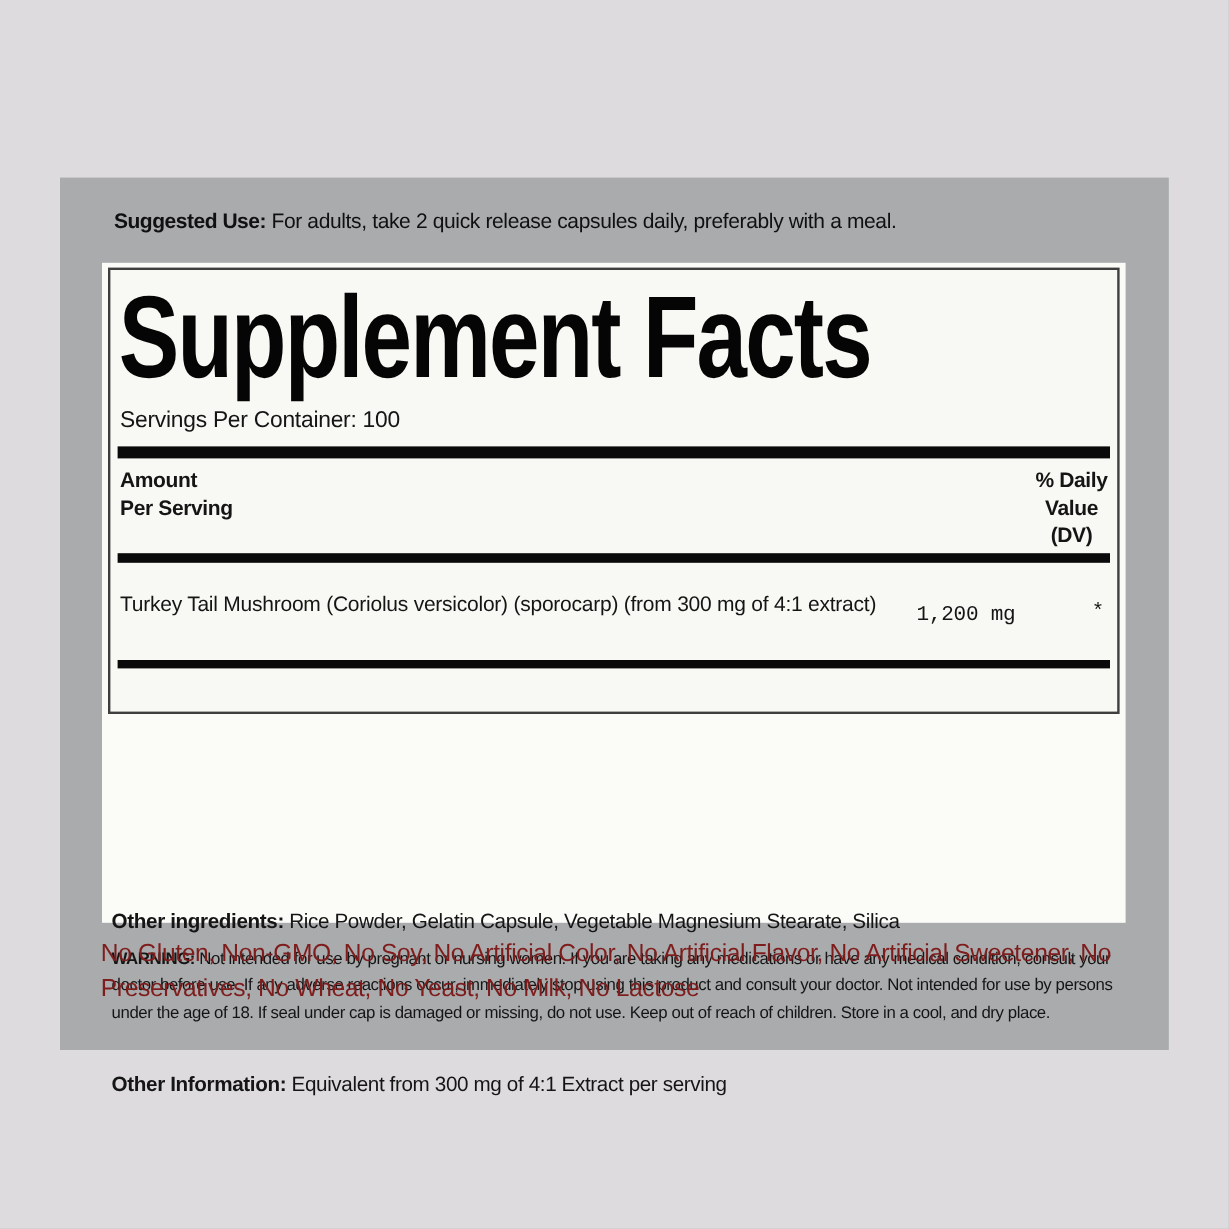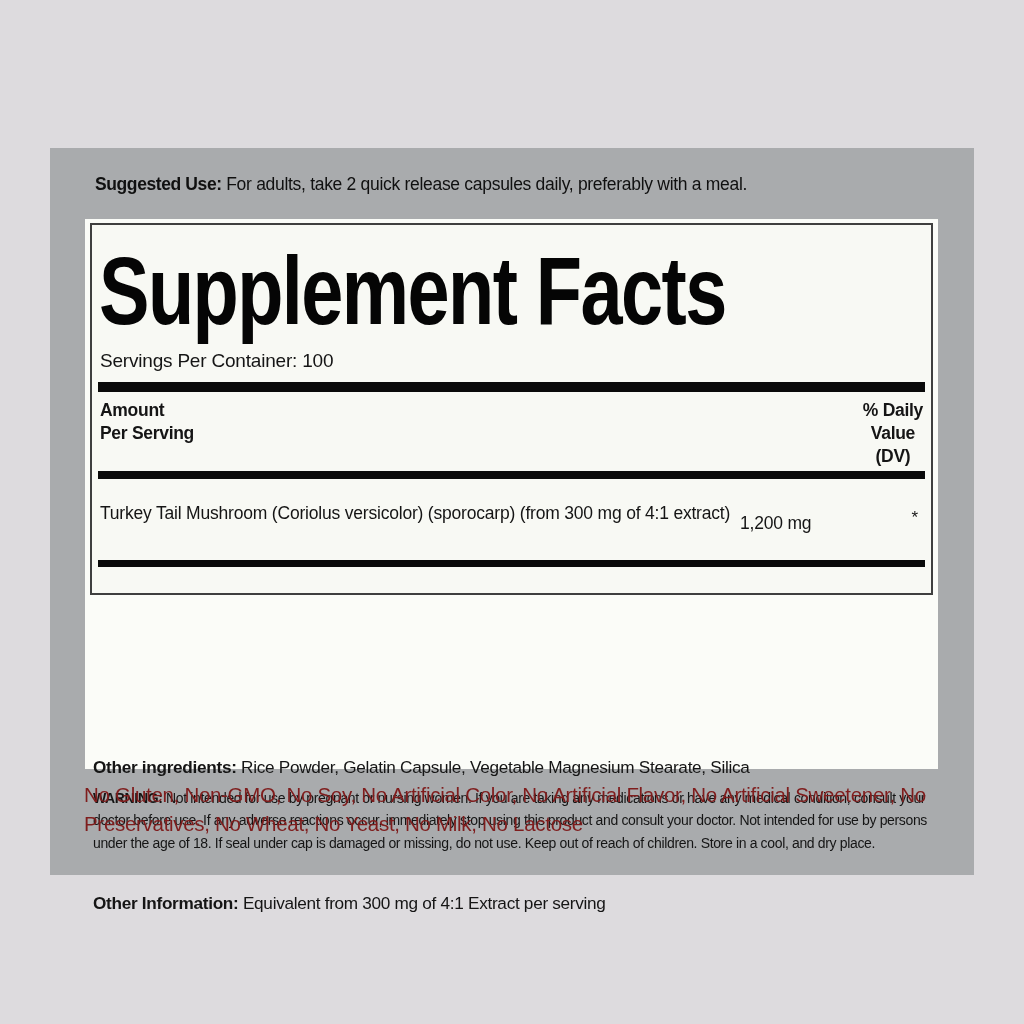--- a/index.html
+++ b/index.html
@@ -19,21 +19,21 @@
     font-size:17.5px;letter-spacing:-0.3px;color:#101010;
   }
   .suggested-use b{letter-spacing:-0.4px;}
   .card{
     position:absolute;left:35px;top:71px;width:853px;height:550px;
     background:#fbfcf8;
   }
   .facts-box{
     position:absolute;left:5px;top:4px;width:843px;height:372px;
     box-sizing:border-box;border:2px solid #3f3f3f;background:#f8f9f4;
-    padding:16px 6px;overflow:hidden;
+    padding:6px 6px;overflow:hidden;
   }
   .facts-title{
     margin:2px 0 0 1px;height:96px;
     font-size:97px;font-weight:bold;line-height:0.98;
     letter-spacing:-2px;white-space:nowrap;color:#050505;
   }
   .facts-title .squeeze{
     display:inline-block;transform:scaleX(0.78);transform-origin:left top;
   }
   .serving-size{font-size:19px;margin:12px 0 0 2px;letter-spacing:-0.2px;}
@@ -47,21 +47,21 @@
     margin:7px 2px 0 2px;
     font-weight:bold;font-size:17.5px;line-height:23px;letter-spacing:-0.3px;
   }
   .facts-header .dv-col{text-align:center;}
   .facts-row{
     display:flex;align-items:flex-start;
     margin:16px 2px;padding:7px 0 8px 0;
     font-size:17.5px;line-height:23.5px;letter-spacing:-0.2px;
   }
   .facts-row .row-name{flex:1 1 auto;max-width:640px;}
-  .facts-row .row-amount{width:130px;text-align:left;padding-top:10px;}
+  .facts-row .row-amount{width:130px;text-align:center;padding-top:10px;font-family:Liberation Mono, monospace;}
   .facts-row .row-dv{width:48px;text-align:right;padding-top:4px;font-size:17px;}
   .facts-footnote{font-size:13.5px;margin:13px 0 0 2px;letter-spacing:-0.1px;}
   .other-ingredients{
     position:absolute;left:8px;top:538px;width:836px;
     font-size:17.2px;letter-spacing:-0.3px;
   }
   .warning{
     position:absolute;left:8px;top:568px;width:838px;
     font-size:14px;line-height:22.4px;letter-spacing:-0.35px;
   }

